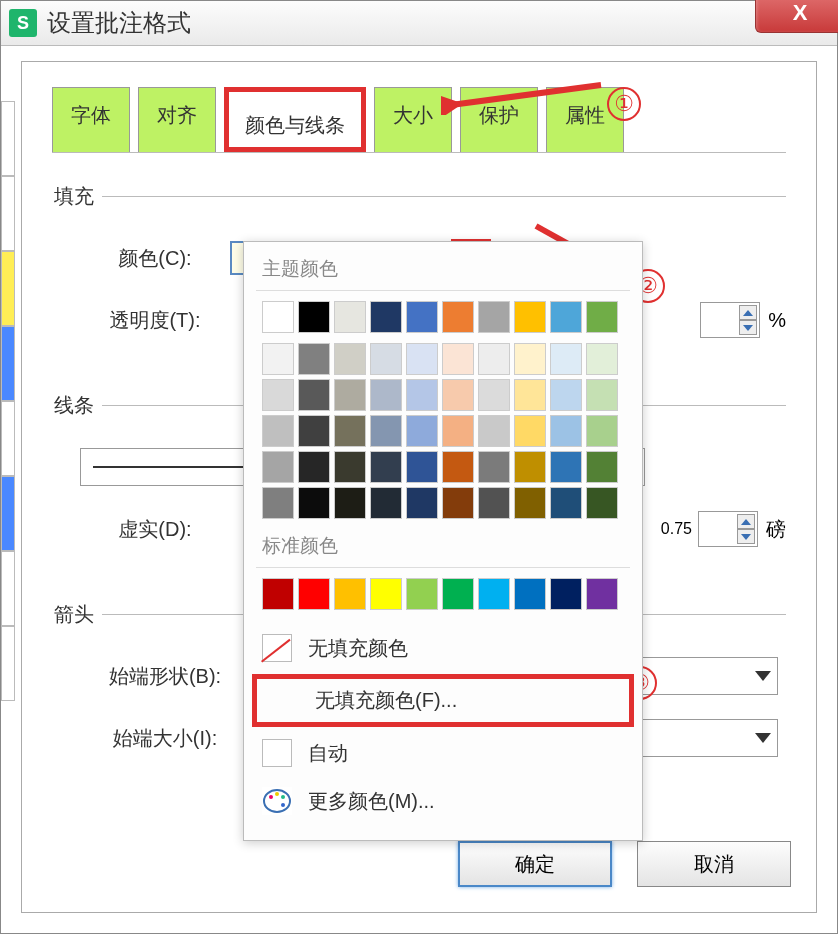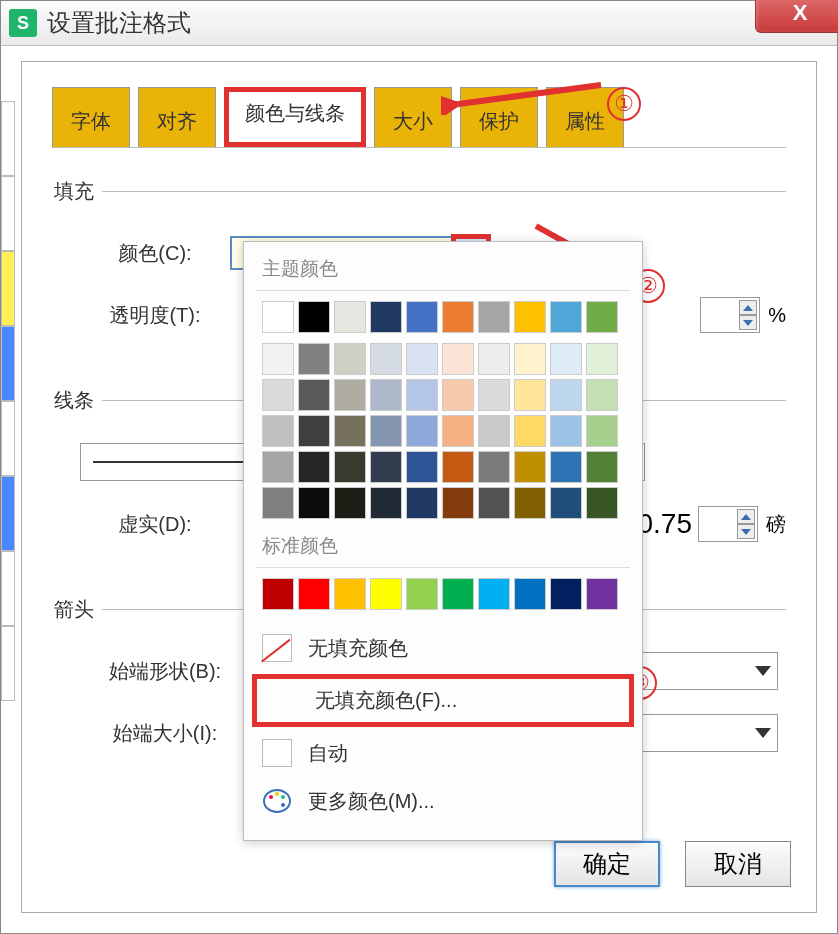--- a/index.html
+++ b/index.html
@@ -4,42 +4,42 @@
 <style>
   * { box-sizing: border-box; font-family: "Microsoft YaHei", "SimSun", sans-serif; }
   body { margin:0; background:#e8e8e8; }
   .window { width:838px; height:934px; margin:0 auto; background:#fff; border:1px solid #888; position:relative; }
   .titlebar { height:45px; background: linear-gradient(#fcfcfc,#eaeaea); border-bottom:1px solid #bbb; display:flex; align-items:center; padding:0 8px; position:relative;}
   .app-icon { width:28px; height:28px; background:#1fb56c; color:#fff; font-weight:bold; display:flex; align-items:center; justify-content:center; border-radius:3px; font-size:18px; }
   .titlebar-title { margin-left:10px; font-size:24px; color:#333; }
   .close-btn { position:absolute; top:-8px; right:-8px; width:90px; height:40px; background:linear-gradient(#e17070,#c83a3a); border:1px solid #933; border-top:none; border-radius:0 0 6px 6px; display:flex; align-items:center; justify-content:center; color:#fff; font-size:22px; font-weight:bold; cursor:pointer; box-shadow:inset 0 2px 4px rgba(255,255,255,.4);}
   .content { position:absolute; top:60px; left:20px; right:20px; bottom:20px; border:1px solid #aaa; background:#fff; }
   .tabs { display:flex; gap:8px; margin:25px 0 0 30px; }
-  .tab { border:1px solid #999; border-bottom:none; background:#eab308; padding:20px 18px 12px; font-size:20px; color:#333; cursor:pointer; min-width:78px; text-align:center; }
+  .tab { border:1px solid #999; border-bottom:none; background:#bef264; padding:14px 18px 12px; font-size:20px; color:#333; cursor:pointer; min-width:78px; text-align:center; }
   .tab.active { background:#fff; }
-  .tab.highlight { border:5px solid #e03030; padding:8px 16px 8px;font-family:Liberation Serif, serif; }
+  .tab.highlight { border:5px solid #e03030; padding:20px 16px 8px;font-family:Liberation Serif, serif; }
   .panel { margin:0 30px 20px 30px; border-top:1px solid #bbb; padding-top:30px; position:relative;}
   fieldset { border:none; border-top:1px solid #bbb; margin:0 0 30px 0; padding:18px 0 0 0;}
   fieldset legend { font-size:20px; color:#333; padding-right:8px;}
   .row { display:flex; align-items:center; margin:10px 0 22px 28px; height:40px;text-align:center;}
   .row-label { width:150px; font-size:20px; color:#333;}
   .color-preview { width:225px; height:34px; border:2px solid #5a8ac2; background:#fefde8; display:inline-block;}
   .color-dd-btn { width:40px; height:38px; border:5px solid #e03030; margin-left:-4px; display:flex; align-items:center; justify-content:center; background:linear-gradient(#dceafc,#b7d4f2); cursor:pointer;}
   .caret-down { width:0;height:0;border-left:8px solid transparent;border-right:8px solid transparent;border-top:10px solid #333;}
   .spinner { width:60px; height:36px; border:1px solid #999; display:inline-block; background:#fff; position:relative;}
   .spinner .sp-up,.spinner .sp-dn{position:absolute;right:2px;width:18px;height:15px;background:#eee;border:1px solid #999;display:flex;align-items:center;justify-content:center;}
   .sp-up{top:2px;} .sp-dn{bottom:2px;}
   .sp-up::after{content:"";border-left:5px solid transparent;border-right:5px solid transparent;border-bottom:6px solid #3a6fb3;}
   .sp-dn::after{content:"";border-left:5px solid transparent;border-right:5px solid transparent;border-top:6px solid #3a6fb3;}
   .pct { margin-left:8px; font-size:20px;}
   .wide-dd { flex:1; height:38px; border:1px solid #999; background:#fff; display:flex; align-items:center; justify-content:flex-end; padding:0 6px; max-width:565px; margin-right:8px;}
   .wide-dd .caret-down{margin-left:auto;}
   .line-sample{flex:1; height:2px;background:#333;margin:0 6px;}
   .buttons { position:absolute; bottom:25px; right:25px; display:flex; gap:25px;}
-  .btn { width:106px; height:46px; border:1px solid #888; background:linear-gradient(#fdfdfd,#e4e4e4); font-size:24px; display:flex; align-items:center; justify-content:center; cursor:pointer;}
+  .btn { width:154px; height:46px; border:1px solid #888; background:linear-gradient(#fdfdfd,#e4e4e4); font-size:20px; display:flex; align-items:center; justify-content:center; cursor:pointer;}
   .btn.primary { border:2px solid #4a88c8; box-shadow:0 0 4px #76aee6;}
   
   .popup { position:absolute; left:242px; top:240px; width:400px; background:#fdfdfd; border:1px solid #bbb; box-shadow:0 2px 10px rgba(0,0,0,.2); z-index:10; padding-bottom:15px;}
   .popup-heading { font-size:19px; color:#888; padding:14px 18px 4px; }
   .popup-sep { border-top:1px solid #ddd; margin:4px 12px 10px;}
   .swatch-grid { display:grid; grid-template-columns: repeat(10,32px); gap:4px; margin:0 18px; }
   .sw { width:32px; height:32px; border:1px solid #ccc; cursor:pointer;}
   .std-row { display:grid; grid-template-columns: repeat(10,32px); gap:4px; margin:10px 18px 14px;}
   .popup-item { display:flex; align-items:center; gap:16px; padding:10px 18px; font-size:20px; color:#333; cursor:pointer;}
   .popup-item.boxed { border:5px solid #e03030; margin:2px 8px; padding:8px 12px;}
@@ -113,21 +113,21 @@
         <legend>线条</legend>
         <div class="row">
           <div class="wide-dd">
               <span class="line-sample"></span>
               <span class="caret-down"></span>
             </div>
         </div>
         <div class="row">
           <div class="row-label">虚实(D):</div>
           <div style="flex:1"></div>
-          <span style="font-size:28px;margin-right:6px;">0.75</span>
+          <span style="font-size:16px;margin-right:6px;">0.75</span>
           <div class="spinner">
               <div class="sp-up"></div>
               <div class="sp-dn"></div>
             </div>
           <span class="pct">磅</span>
         </div>
       </fieldset>
 
       <fieldset>
         <legend>箭头</legend>

